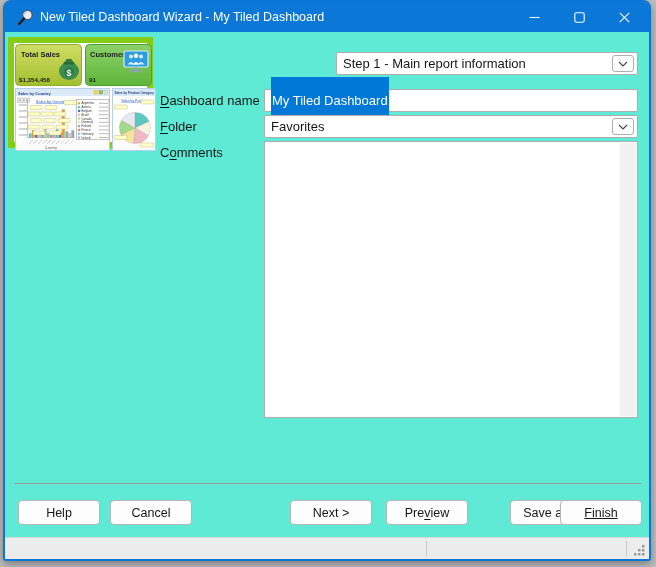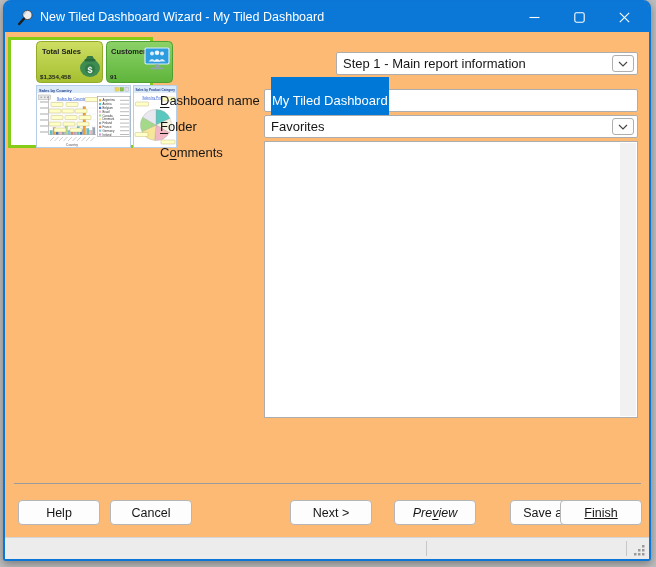--- a/index.html
+++ b/index.html
@@ -2,36 +2,36 @@
 <html><head>
 <meta charset="utf-8">
 <style>
   * { margin:0; padding:0; box-sizing:border-box; }
   html,body { width:656px; height:567px; }
   body { font-family:"Liberation Sans", sans-serif; background:#bdbdbd; position:relative; overflow:hidden; }
 
   .window {
     position:absolute; left:3px; top:0; width:648px; height:561px;
     border:2px solid #0b76d6; border-radius:8px 8px 3px 3px;
-    background:#fdba74; box-shadow:0 3px 8px rgba(0,0,0,.35);
+    background:#5eead4; box-shadow:0 3px 8px rgba(0,0,0,.35);
   }
   .titlebar {
     position:absolute; left:0; top:0; right:0; height:30px;
     background:#0b78d7; border-radius:5px 5px 0 0;
     display:flex; align-items:center; color:#fff;
   }
   .titlebar .app-icon { margin-left:12px; width:17px; height:17px; flex:0 0 auto; }
   .titlebar .title { margin-left:6px; font-size:12.5px; white-space:nowrap; }
   .winbtns { position:absolute; right:2px; top:0; height:30px; display:flex; }
   .winbtn { width:45px; height:30px; display:flex; align-items:center; justify-content:center; }
 
   
   .thumb {
     position:absolute; left:3px; top:35px; width:145px; height:111px;
-    background:#fff; border:3px solid #84cc16;padding-left:24px;
+    background:#fff; border:6px solid #84cc16;
   }
   .thumb svg { display:block; }
 
   .desc {
     position:absolute; left:7px; top:166px; width:143px;
     font-size:12.5px; line-height:16.5px; color:#161616;
   }
 
   
   .field-label { position:absolute; left:155px; font-size:13px; color:#161616; white-space:nowrap; }
@@ -65,21 +65,21 @@
 
   .btn {
     position:absolute; top:498px; height:25px; width:82px;
     background:#fdfdfd; border:1px solid #b6b6b6; border-radius:4px;
     font-family:"Liberation Sans", sans-serif; font-size:12.5px; color:#161616;
     display:flex; align-items:center; justify-content:center; white-space:nowrap;
   }
   .btn-help   { left:13px; }
   .btn-cancel { left:105px; }
   .btn-next   { left:285px; }
-  .btn-preview{ left:389px;font-style:italic; }
+  .btn-preview{ left:381px; }
   .btn-saveas { left:465px;margin-left:40px; }
   .btn-finish { left:555px;text-decoration:underline; }
 
   .statusbar {
     position:absolute; left:0; right:0; bottom:0; height:22px;
     background:#ececec; border-top:1px solid #d6d6d6;
   }
   .status-divider { position:absolute; top:3px; bottom:3px; width:1px; background:#c7c7c7; }
   .grip { position:absolute; right:3px; bottom:2px; }
 </style>

